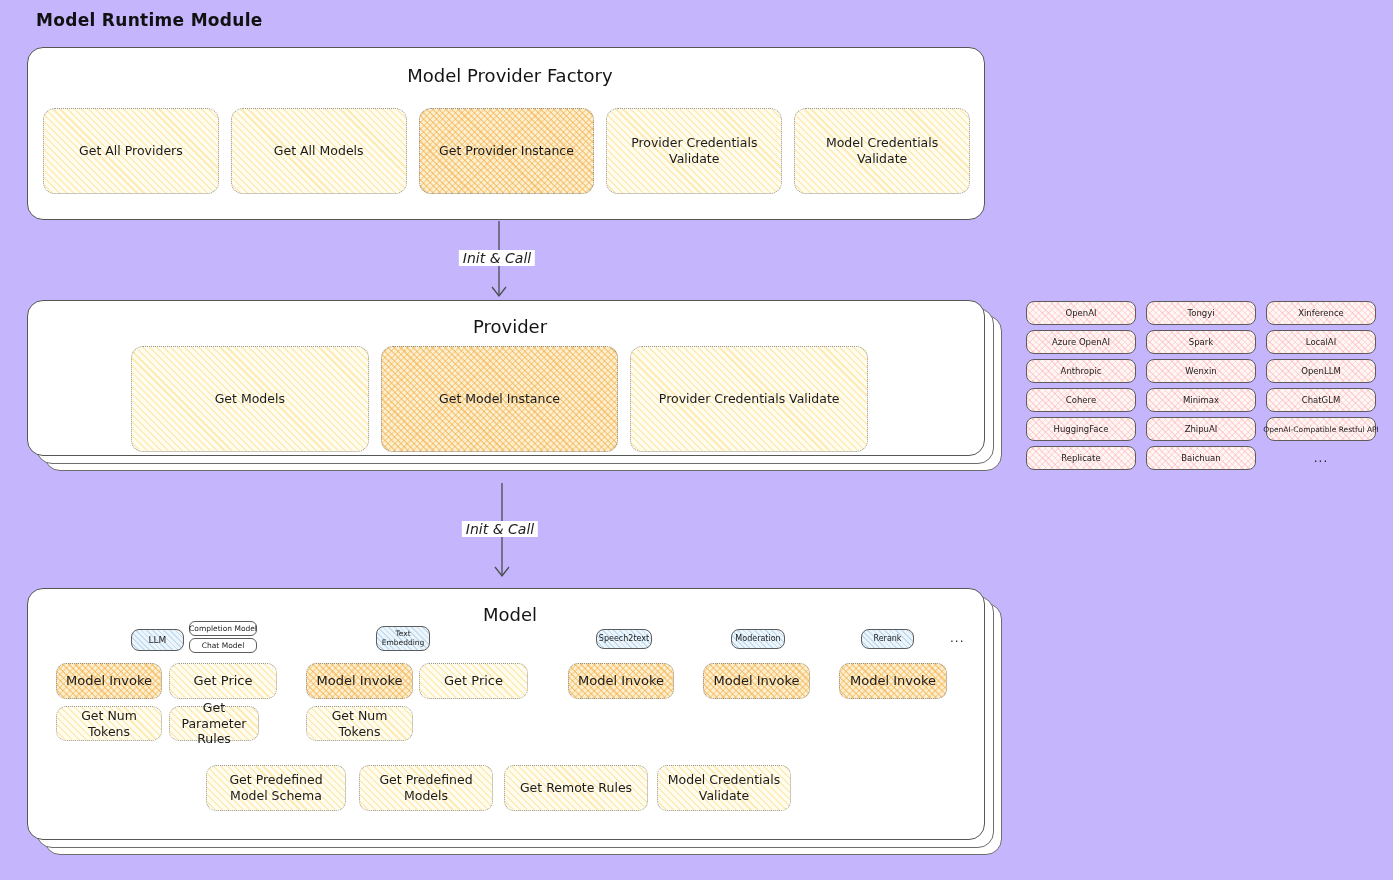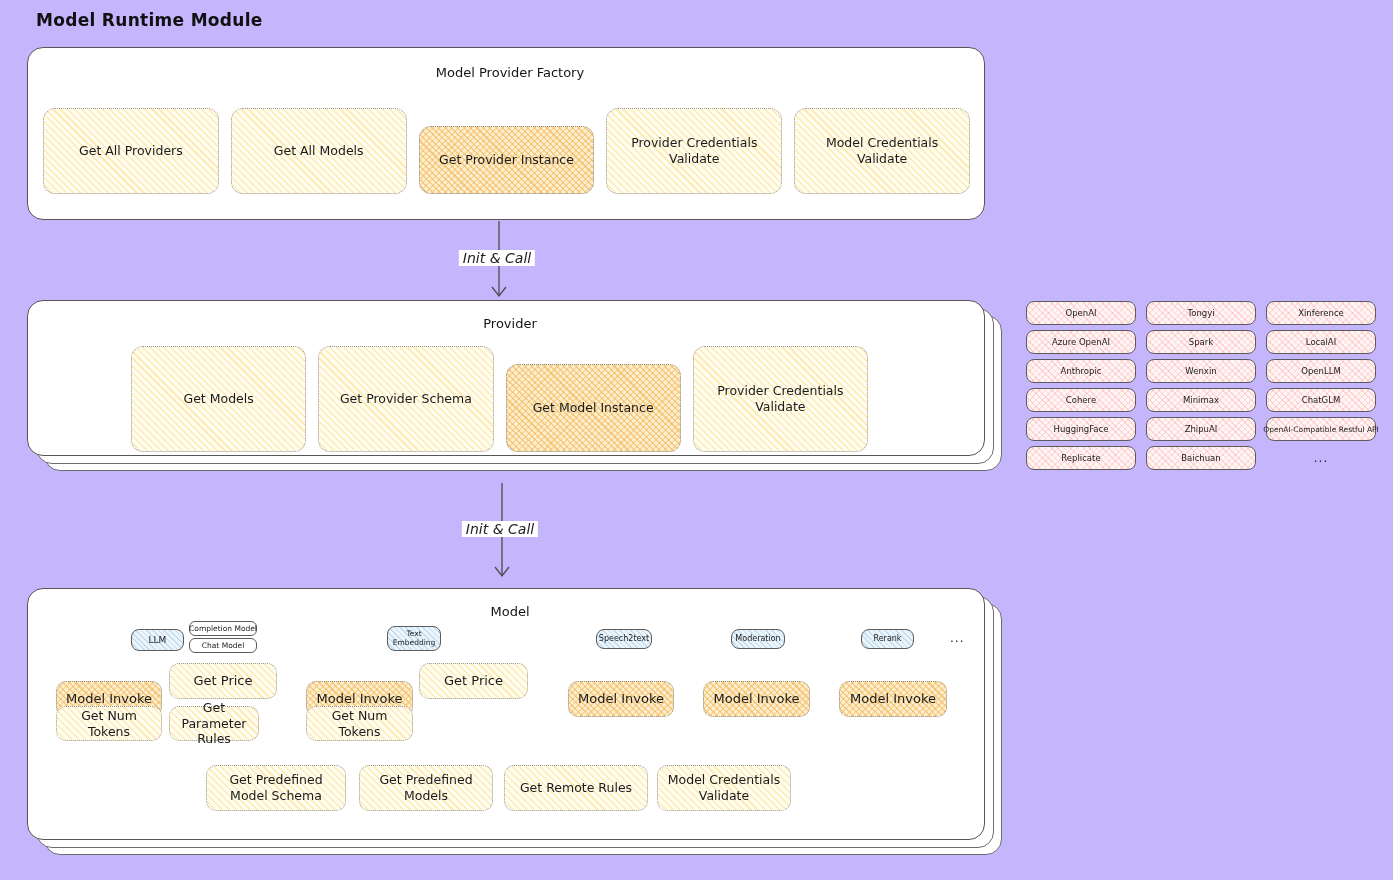--- a/index.html
+++ b/index.html
@@ -10,37 +10,36 @@
   .page-title{
     position:absolute;left:36px;top:10px;font-size:17px;font-weight:bold;
     letter-spacing:.3px;color:#111;
   }
   
   .panel{position:absolute;}
   .layer{position:absolute;inset:0;border:1.4px solid #6e6e6e;border-radius:16px;background:#fff;}
   .layer.l2{transform:translate(17px,15px);}
   .layer.l1{transform:translate(9px,8px);}
   .face{position:absolute;inset:0;border:1.4px solid #565656;border-radius:16px;background:#fff;}
-  .panel-title{position:absolute;left:8px;right:0;text-align:center;font-size:13px;color:#141414;}
+  .panel-title{position:absolute;left:8px;right:0;text-align:center;font-size:18px;color:#141414;}
   
   .ybox{
     display:flex;align-items:center;justify-content:center;text-align:center;
     padding:0 8px;box-sizing:border-box;
     font-size:12.5px;line-height:1.25;color:#1b1b1b;
     border:1.4px dotted #979797;border-radius:12px;
     background-color:#fffcf0;
     background-image:repeating-linear-gradient(45deg,rgba(255,214,110,.45) 0 1.5px,transparent 1.5px 5px);
   }
   .ybox.hl{
     background-color:#fcefd0;
     background-image:
       repeating-linear-gradient(45deg,rgba(244,170,60,.5) 0 1.5px,transparent 1.5px 4.5px),
       repeating-linear-gradient(135deg,rgba(244,170,60,.35) 0 1.5px,transparent 1.5px 4.5px);
     border-color:#8f8f8f;
-    margin-top:18px;
   }
   .row{position:absolute;display:flex;}
   .row > .ybox{flex:1;}
   
   .arrow{position:absolute;overflow:visible;}
   .arrow line,.arrow polyline{stroke:#4c4c4c;stroke-width:1.3;fill:none;}
   .arrow-label{
     position:absolute;transform:translateX(-50%);background:#fff;padding:0 4px;
     font-size:14px;color:#222;white-space:nowrap;font-style:italic;
   }
@@ -104,21 +103,20 @@
   </svg>
   <div class="arrow-label" style="left:497px;top:250px;">Init &amp; Call</div>
 
   <div class="panel" style="left:27px;top:300px;width:958px;height:156px;">
     <div class="layer l2"></div>
     <div class="layer l1"></div>
     <div class="face">
       <div class="panel-title" style="top:15px;">Provider</div>
       <div class="row" style="left:103px;width:737px;top:45px;height:106px;gap:12px;">
         <div class="ybox">Get Models</div>
-        <div class="ybox">Get Provider Schema</div>
         <div class="ybox hl">Get Model Instance</div>
         <div class="ybox">Provider Credentials Validate</div>
       </div>
     </div>
   </div>
 
   <div class="vendor-grid">
     <div class="pill">OpenAI</div>
     <div class="pill">Tongyi</div>
     <div class="pill">Xinference</div>
@@ -147,21 +145,21 @@
 
   <div class="panel" style="left:27px;top:588px;width:958px;height:252px;">
     <div class="layer l2"></div>
     <div class="layer l1"></div>
     <div class="face">
       <div class="panel-title" style="top:15px;">Model</div>
 
       <div class="tag" style="left:103px;top:40px;width:53px;height:22px;font-size:9px;">LLM</div>
       <div class="minitag" style="left:161px;top:32px;width:68px;height:15px;">Completion Model</div>
       <div class="minitag" style="left:161px;top:49px;width:68px;height:15px;">Chat Model</div>
-      <div class="tag" style="left:359px;top:37px;width:54px;height:25px;font-size:7.5px;">Text Embedding</div>
+      <div class="tag" style="left:348px;top:37px;width:54px;height:25px;font-size:7.5px;">Text Embedding</div>
       <div class="tag" style="left:568px;top:40px;width:56px;height:20px;">Speech2text</div>
       <div class="tag" style="left:703px;top:40px;width:54px;height:20px;">Moderation</div>
       <div class="tag" style="left:833px;top:40px;width:53px;height:20px;">Rerank</div>
       <div class="dots-inline" style="left:922px;top:42px;">...</div>
 
       <div class="ybox hl invoke abox" style="left:28px;top:74px;width:106px;height:36px;border-radius:10px;">Model Invoke</div>
       <div class="ybox invoke abox" style="left:141px;top:74px;width:108px;height:36px;border-radius:10px;">Get Price</div>
       <div class="ybox hl invoke abox" style="left:278px;top:74px;width:107px;height:36px;border-radius:10px;">Model Invoke</div>
       <div class="ybox invoke abox" style="left:391px;top:74px;width:109px;height:36px;border-radius:10px;">Get Price</div>
       <div class="ybox hl invoke abox" style="left:540px;top:74px;width:106px;height:36px;border-radius:10px;">Model Invoke</div>

